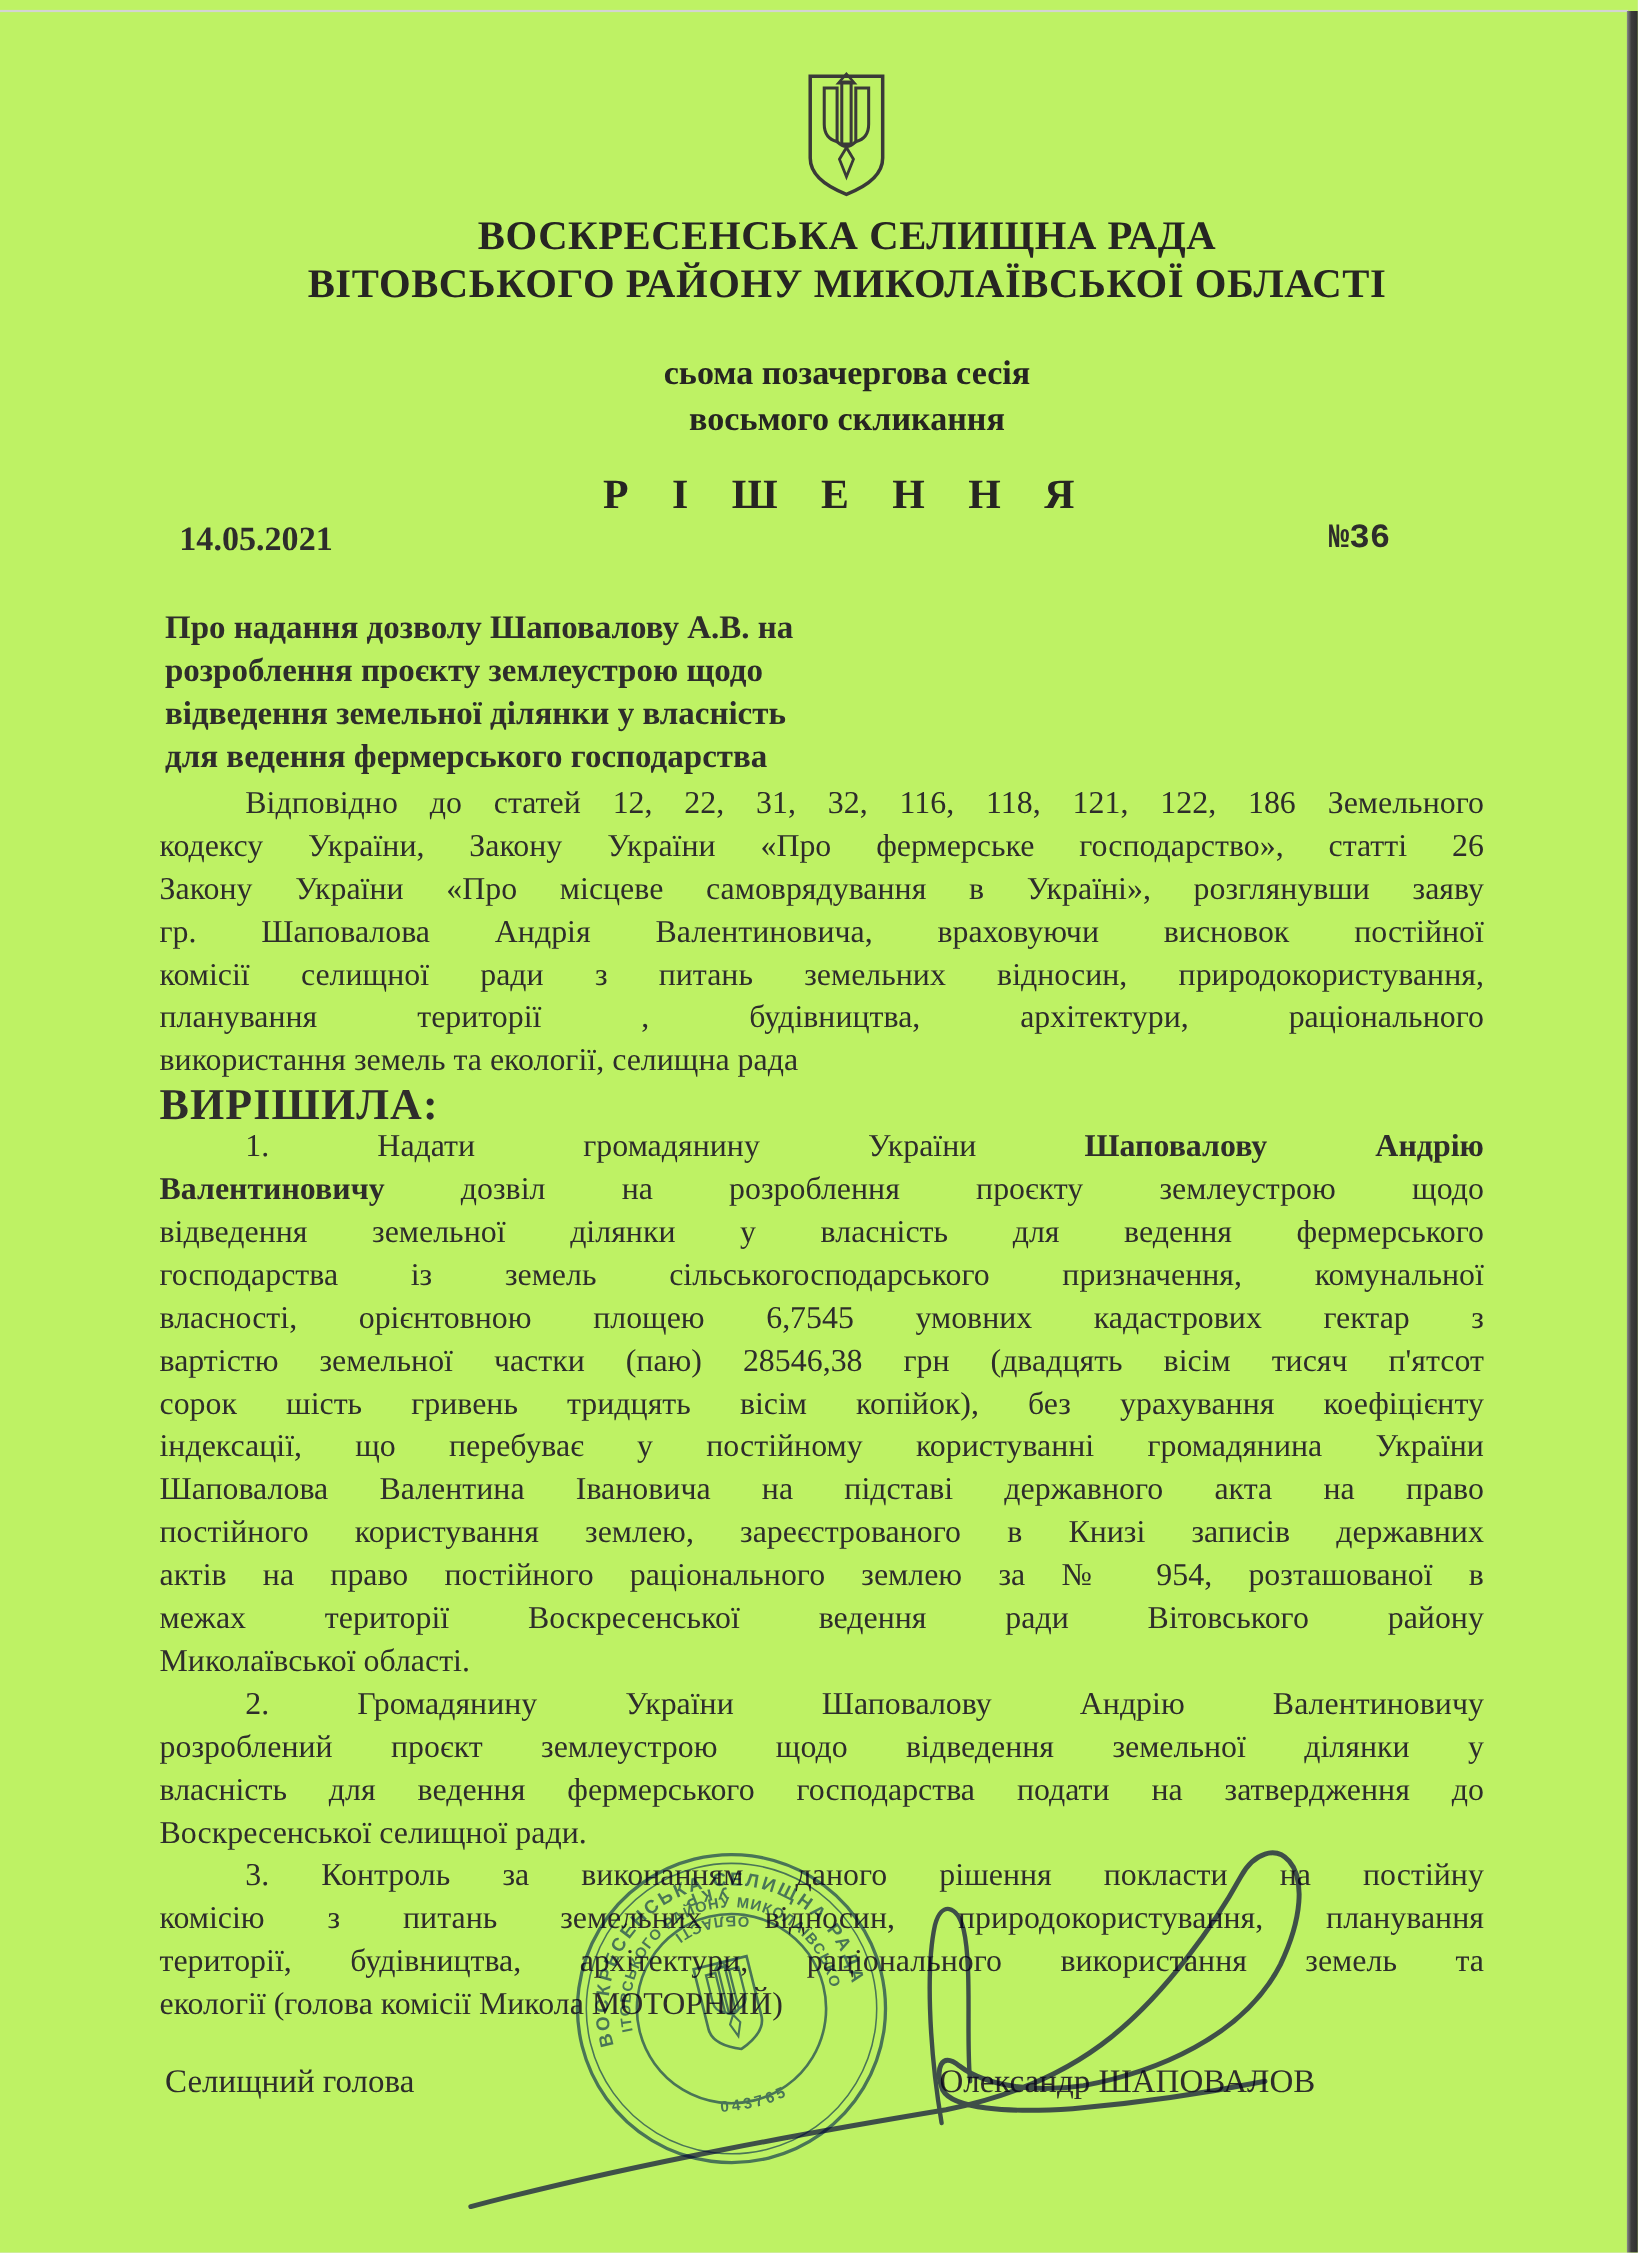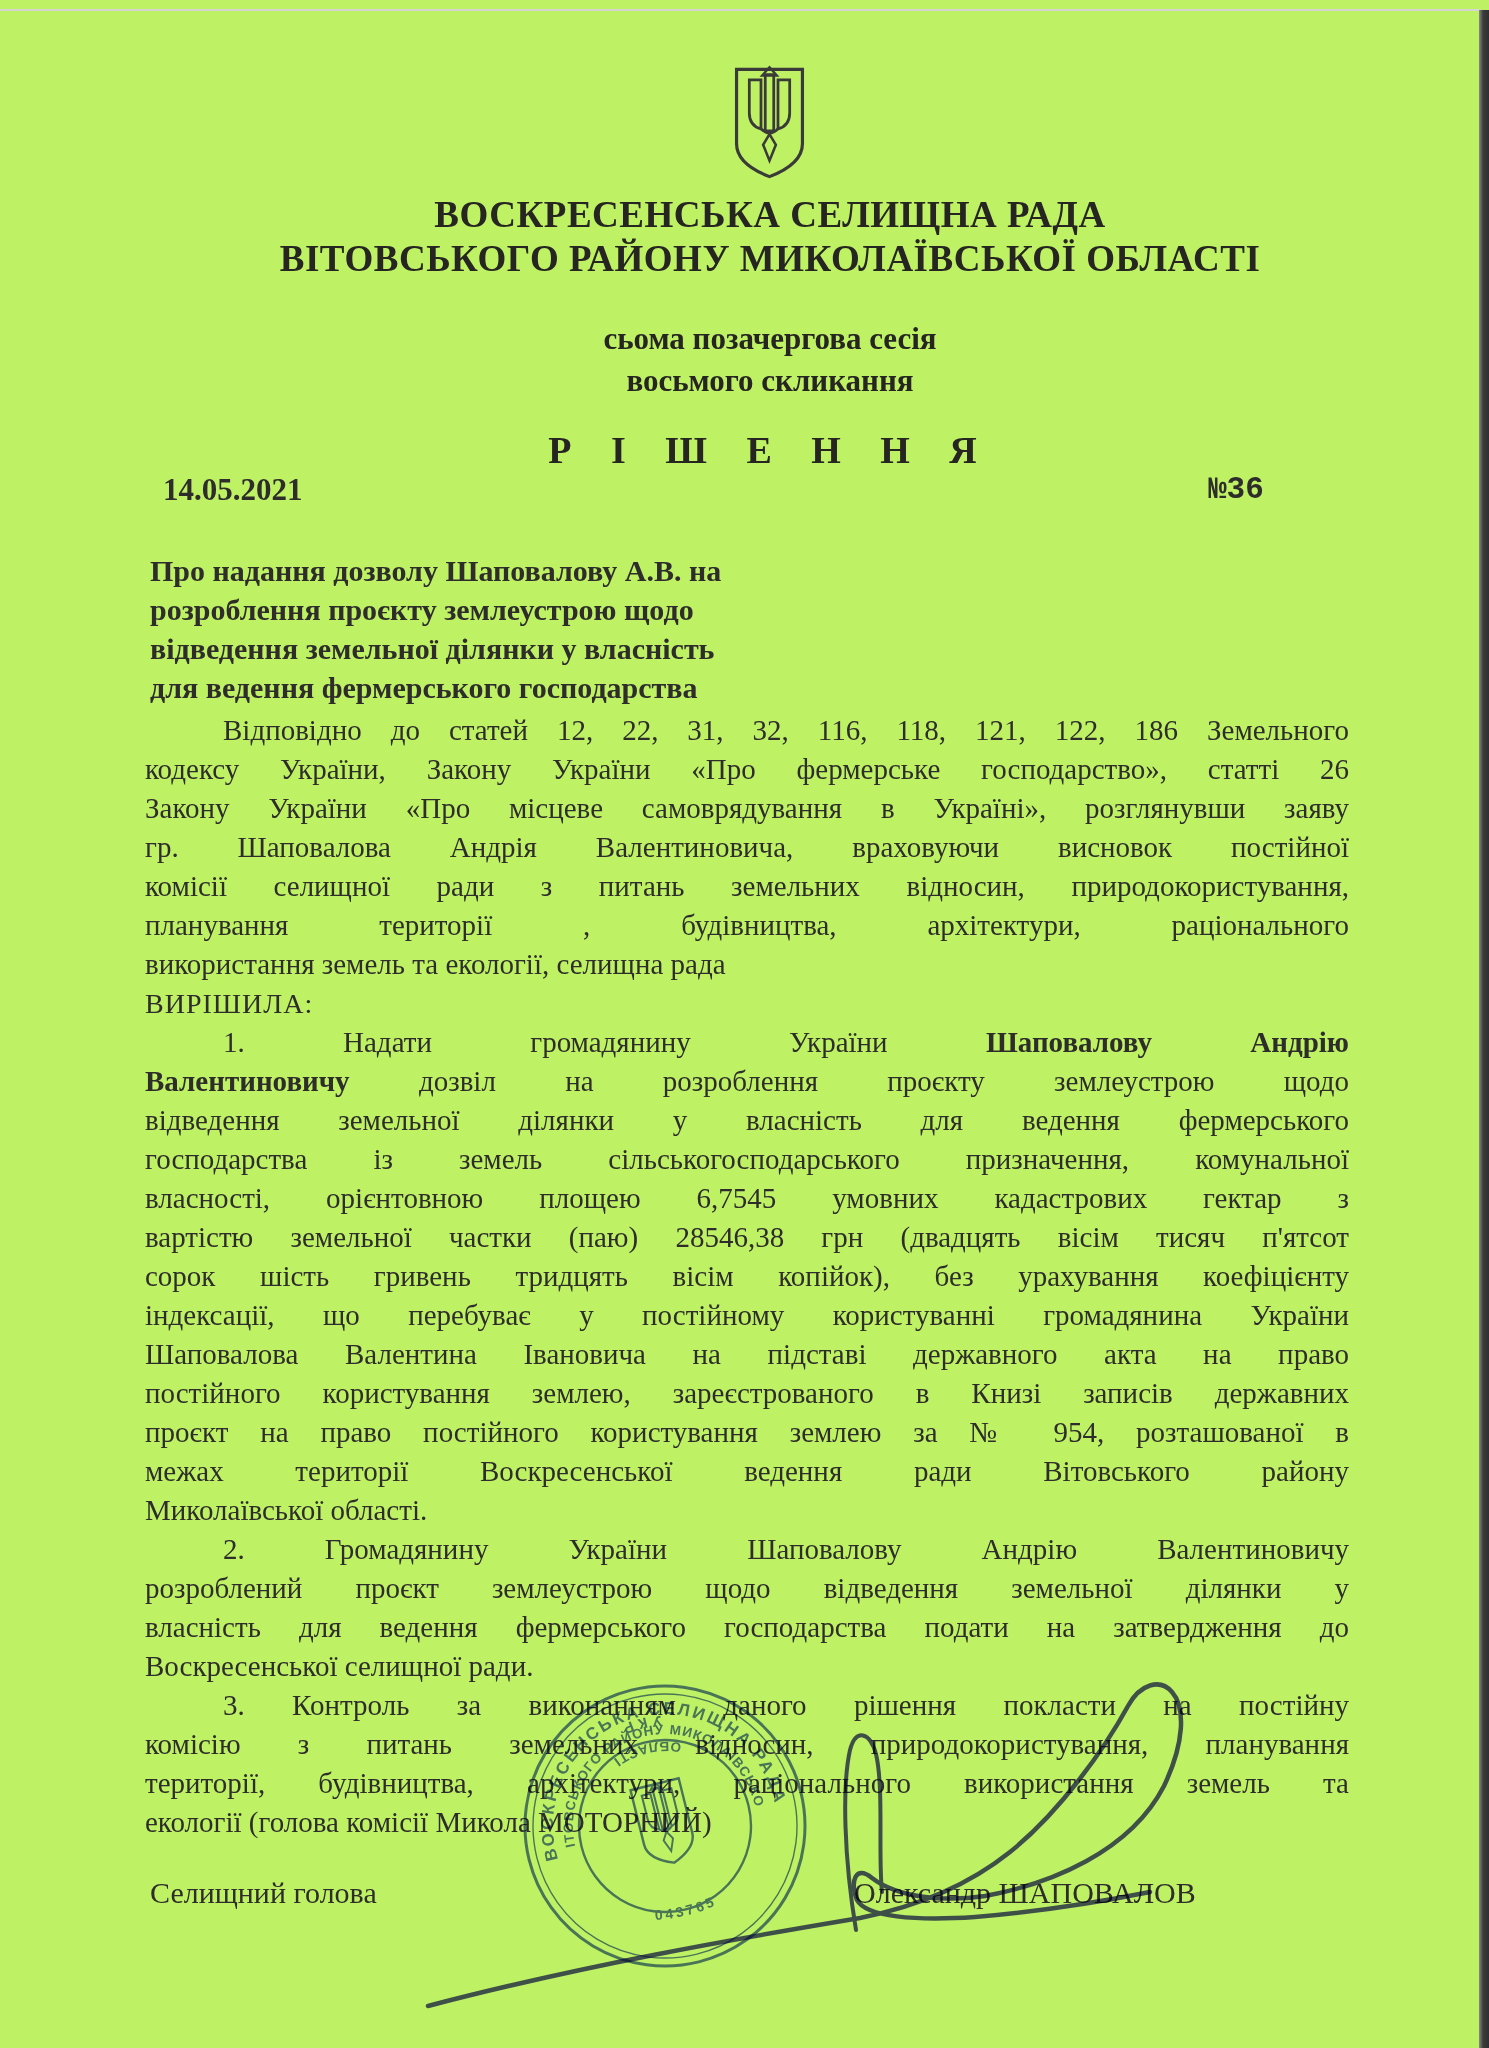--- a/index.html
+++ b/index.html
@@ -27,21 +27,21 @@
   
   .title{position:absolute;left:150px;top:551px;width:760px;font-weight:bold;font-size:30px;}
   .title .tl{line-height:39px;}
   
   .bodytext{position:absolute;left:145px;top:711px;width:1204px;font-size:29px;}
   .line{line-height:39px;}
   .j{text-align:justify;text-align-last:justify;}
   .last{text-align:left;text-align-last:left;}
   .ind{text-indent:78px;}
   .b{font-weight:bold;}
-  .resolved{font-weight:normal;font-size:28px;line-height:39px;letter-spacing:1px;}
+  .resolved{font-weight:bold;font-size:40px;line-height:39px;letter-spacing:1px;}
   
   .signrow{position:absolute;top:1876px;left:0;width:1489px;font-size:30px;}
   .signrow .sleft{position:absolute;left:150px;}
   .signrow .sright{position:absolute;left:854px;}
   
   .stamp{position:absolute;left:500px;top:1661px;width:330px;height:330px;
     color:var(--stamp-blue,#3f5ed2);opacity:.82;mix-blend-mode:multiply;transform:rotate(-14deg);}
   .stamp text{fill:currentColor;stroke:none;font-family:"Liberation Sans","DejaVu Sans",sans-serif;font-weight:bold;}
   .autograph{position:absolute;left:0;top:0;width:1489px;height:2048px;pointer-events:none;
     color:var(--signature-blue,#4545b2);mix-blend-mode:multiply;}
@@ -104,21 +104,21 @@
     <div class="line j ind"><span>1.  Надати  громадянину  України</span> <span class="b">Шаповалову  Андрію</span></div>
     <div class="line j"><span class="b">Валентиновичу</span> <span>дозвіл  на  розроблення  проєкту  землеустрою  щодо</span></div>
     <div class="line j">відведення земельної ділянки у власність для ведення фермерського</div>
     <div class="line j">господарства із земель сільськогосподарського призначення, комунальної</div>
     <div class="line j">власності, орієнтовною площею 6,7545 умовних кадастрових гектар з</div>
     <div class="line j">вартістю земельної частки (паю) 28546,38 грн (двадцять вісім тисяч п'ятсот</div>
     <div class="line j">сорок шість гривень тридцять вісім копійок), без урахування коефіцієнту</div>
     <div class="line j">індексації, що перебуває у постійному користуванні громадянина України</div>
     <div class="line j">Шаповалова Валентина Івановича на підставі державного акта на право</div>
     <div class="line j">постійного користування землею, зареєстрованого в Книзі записів державних</div>
-    <div class="line j">проєкт на право постійного користування землею за № 954, розташованої в</div>
+    <div class="line j">актів на право постійного раціонального землею за № 954, розташованої в</div>
     <div class="line j">межах території Воскресенської ведення ради Вітовського району</div>
     <div class="line last">Миколаївської області.</div>
 
     <div class="line j ind">2.  Громадянину  України  Шаповалову  Андрію  Валентиновичу</div>
     <div class="line j">розроблений проєкт землеустрою щодо відведення земельної ділянки  у</div>
     <div class="line j">власність для ведення фермерського господарства подати на затвердження до</div>
     <div class="line last">Воскресенської селищної ради.</div>
 
     <div class="line j ind">3.  Контроль  за  виконанням  даного  рішення  покласти  на  постійну</div>
     <div class="line j">комісію з питань земельних відносин, природокористування, планування</div>

